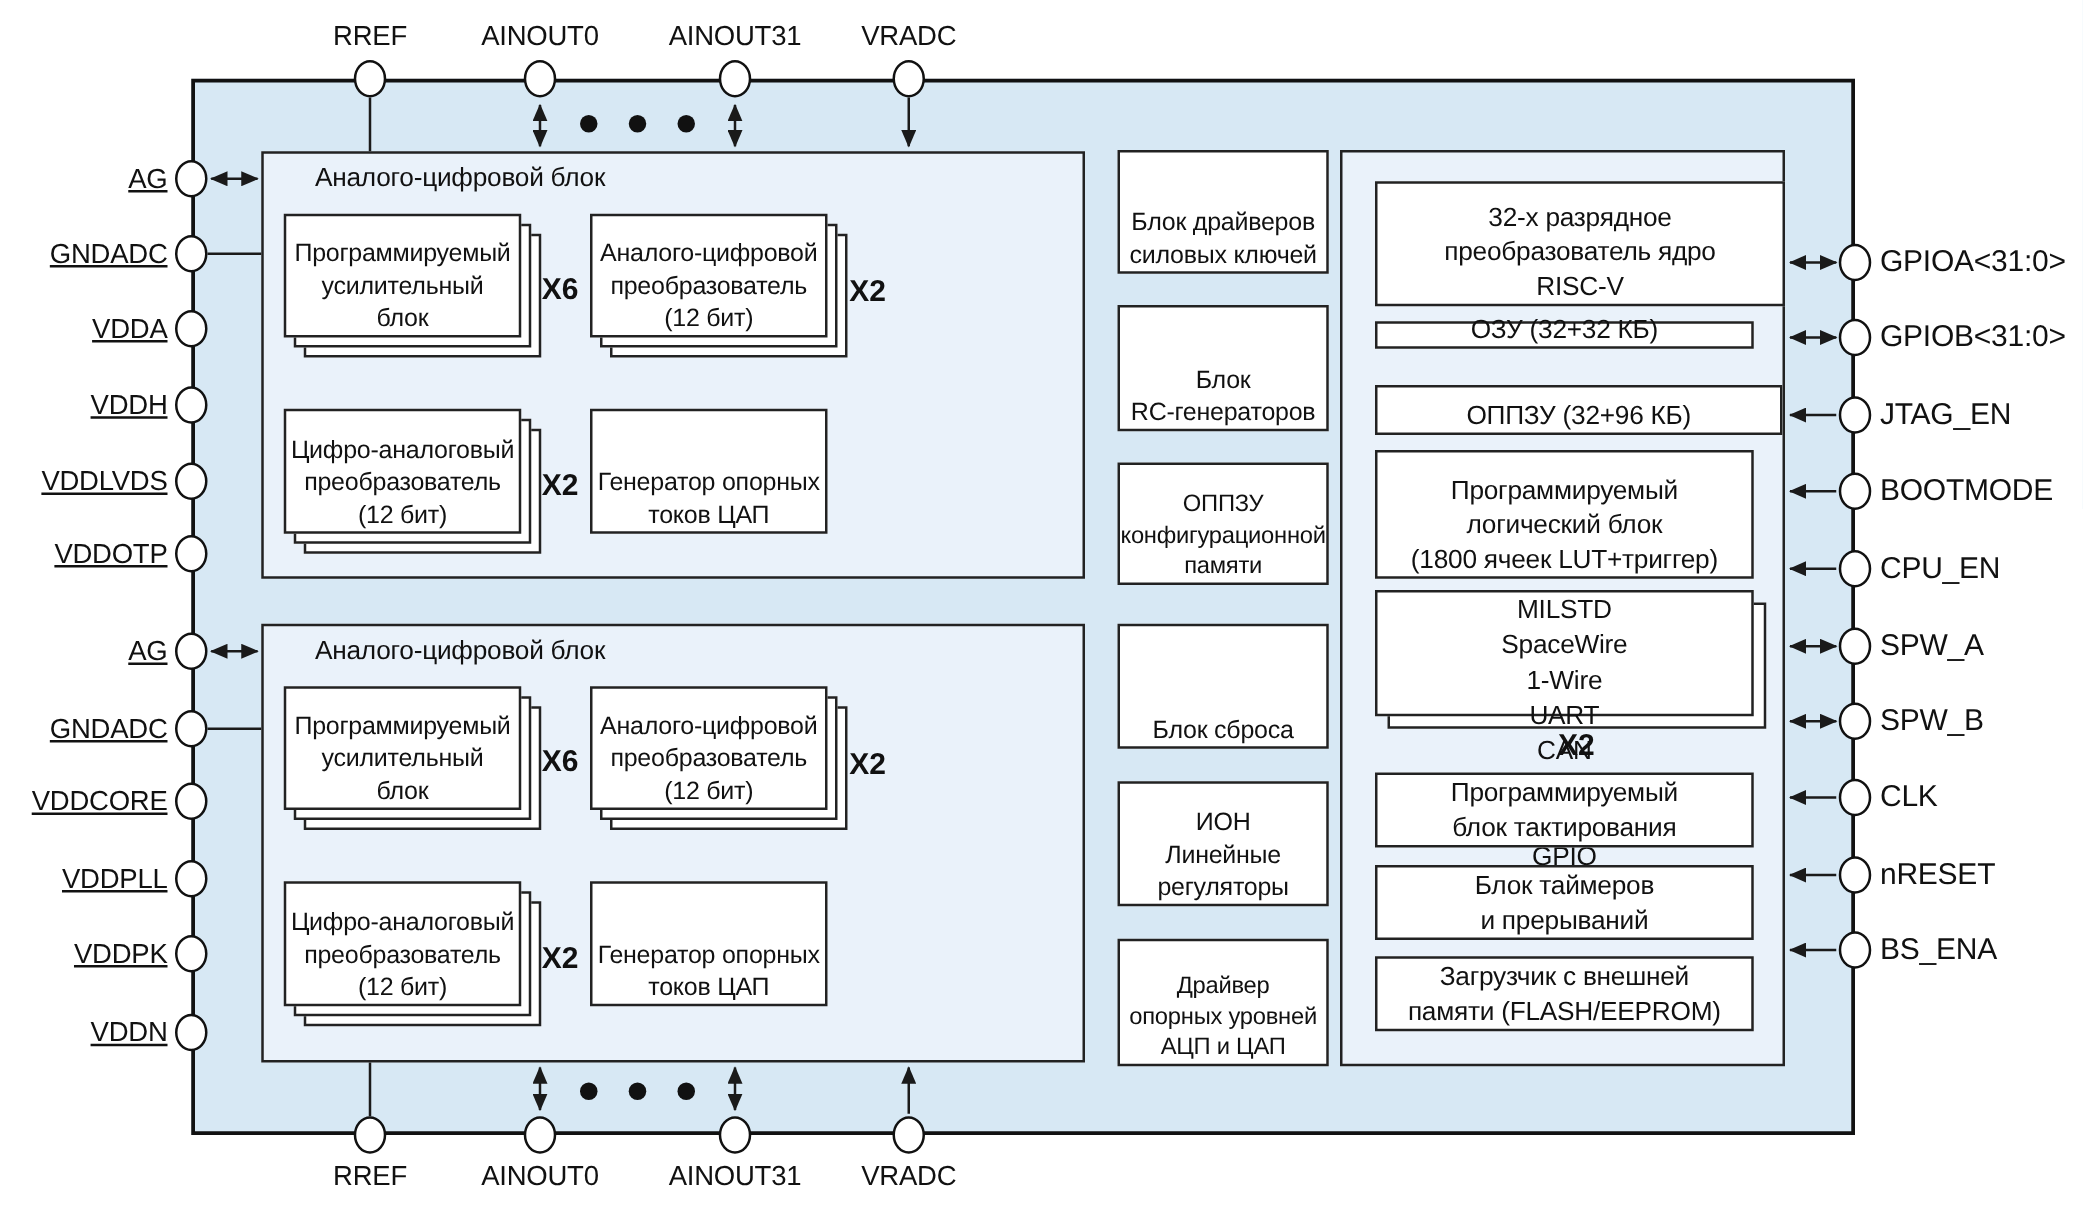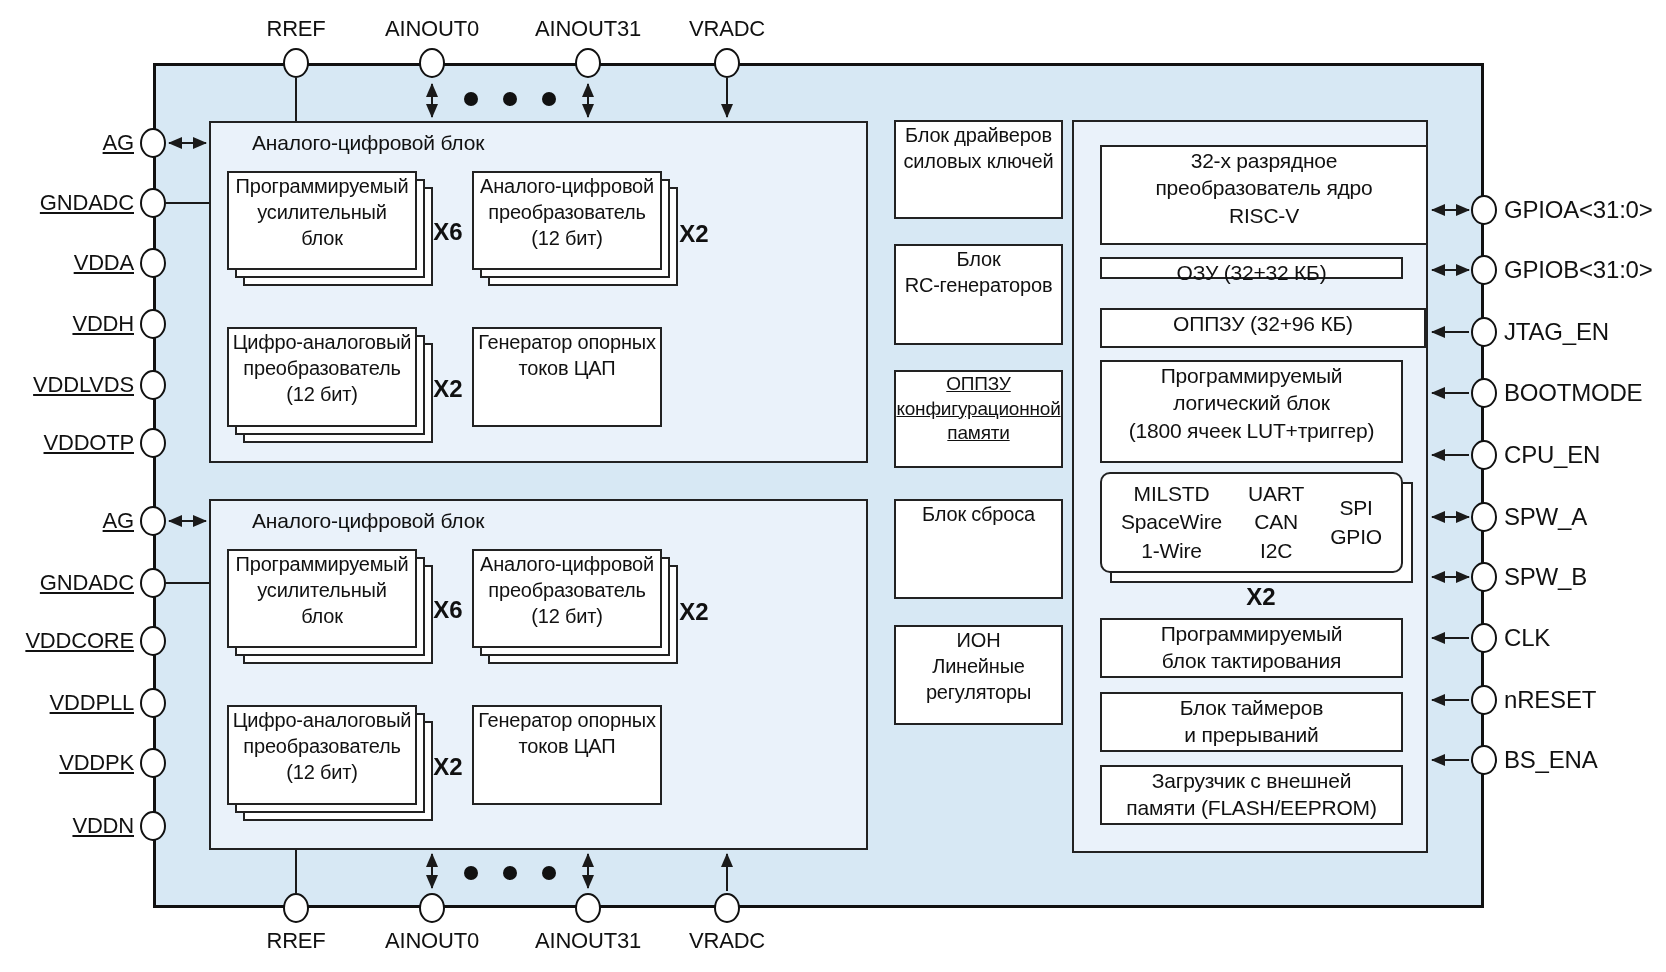--- a/index.html
+++ b/index.html
@@ -5,27 +5,27 @@
   html,body{margin:0;padding:0;background:#fff;}
   #canvas{position:relative;width:1666px;height:972px;background:#fff;
     font-family:"Liberation Sans","DejaVu Sans",sans-serif;color:#111;overflow:hidden;}
   .chip{position:absolute;left:153px;top:63px;width:1331px;height:845px;
     background:#d7e8f4;border:3px solid #111;box-sizing:border-box;z-index:1;}
   .panel{position:absolute;background:#eaf2fa;border:2px solid #222;box-sizing:border-box;z-index:2;}
   .rpanel{position:absolute;left:1072px;top:120px;width:356px;height:733px;
     background:#eaf2fa;border:2px solid #222;box-sizing:border-box;z-index:2;}
   .panel-title{position:absolute;font-size:21px;z-index:4;letter-spacing:-0.2px;}
   .box{position:absolute;background:#fff;border:2px solid #222;box-sizing:border-box;
-    display:flex;flex-direction:column;align-items:center;justify-content:flex-start;
+    display:flex;flex-direction:column;align-items:center;justify-content:flex-end;
     text-align:center;font-size:20px;line-height:1.3;z-index:4;letter-spacing:-0.2px;}
   .f19{font-size:19px;}
   .f21{font-size:21px;}
   .stack{position:absolute;background:#fff;border:2px solid #222;box-sizing:border-box;z-index:3;}
   .mult{position:absolute;font-weight:bold;font-size:24px;transform:translate(-50%,-50%);z-index:4;}
-  .comms{flex-direction:row;justify-content:space-around;padding:0 6px;border-radius:10px;}
+  .comms{flex-direction:column;justify-content:space-around;padding:0 6px;}
   .comms .col{display:flex;flex-direction:column;align-items:center;justify-content:center;line-height:1.35;}
   .pin{position:absolute;width:26px;height:30px;background:#fff;border:2px solid #111;
     border-radius:50%;transform:translate(-50%,-50%);z-index:6;box-sizing:border-box;}
   .plabel{position:absolute;font-size:22px;z-index:7;white-space:nowrap;letter-spacing:-0.2px;}
   .pl-top,.pl-bot{transform:translateX(-50%);}
   .pl-left{left:4px;width:130px;text-align:right;transform:translateY(-50%);text-decoration:underline;}
   .pl-right{left:1504px;transform:translateY(-50%);font-size:24px;}
   #wires{position:absolute;left:0;top:0;z-index:5;pointer-events:none;}
 </style>
 </head>
@@ -106,32 +106,37 @@
   </div>
 
   <div class="box" style="left:894px;top:120px;width:169px;height:99px;">
     <div>Блок драйверов</div>
     <div>силовых ключей</div>
   </div>
   <div class="box" style="left:894px;top:244px;width:169px;height:101px;">
     <div>Блок</div>
     <div>RC-генераторов</div>
   </div>
-  <div class="box f19" style="left:894px;top:370px;width:169px;height:98px;text-decoration:underline;">
+  <div class="box f19" style="left:894px;top:370px;width:169px;height:98px;">
     <div>ОППЗУ</div>
     <div>конфигурационной</div>
     <div>памяти</div>
   </div>
   <div class="box" style="left:894px;top:499px;width:169px;height:100px;">
     <div>Блок сброса</div>
   </div>
   <div class="box" style="left:894px;top:625px;width:169px;height:100px;">
     <div>ИОН</div>
     <div>Линейные</div>
     <div>регуляторы</div>
+  </div>
+  <div class="box f19" style="left:894px;top:751px;width:169px;height:102px;">
+    <div>Драйвер</div>
+    <div>опорных уровней</div>
+    <div>АЦП и ЦАП</div>
   </div>
 
   <div class="rpanel"></div>
 
   <div class="box f21" style="left:1100px;top:145px;width:328px;height:100px;">
     <div>32-х разрядное</div>
     <div>преобразователь ядро</div>
     <div>RISC-V</div>
   </div>
   <div class="box f21" style="left:1100px;top:257px;width:303px;height:22px;">

